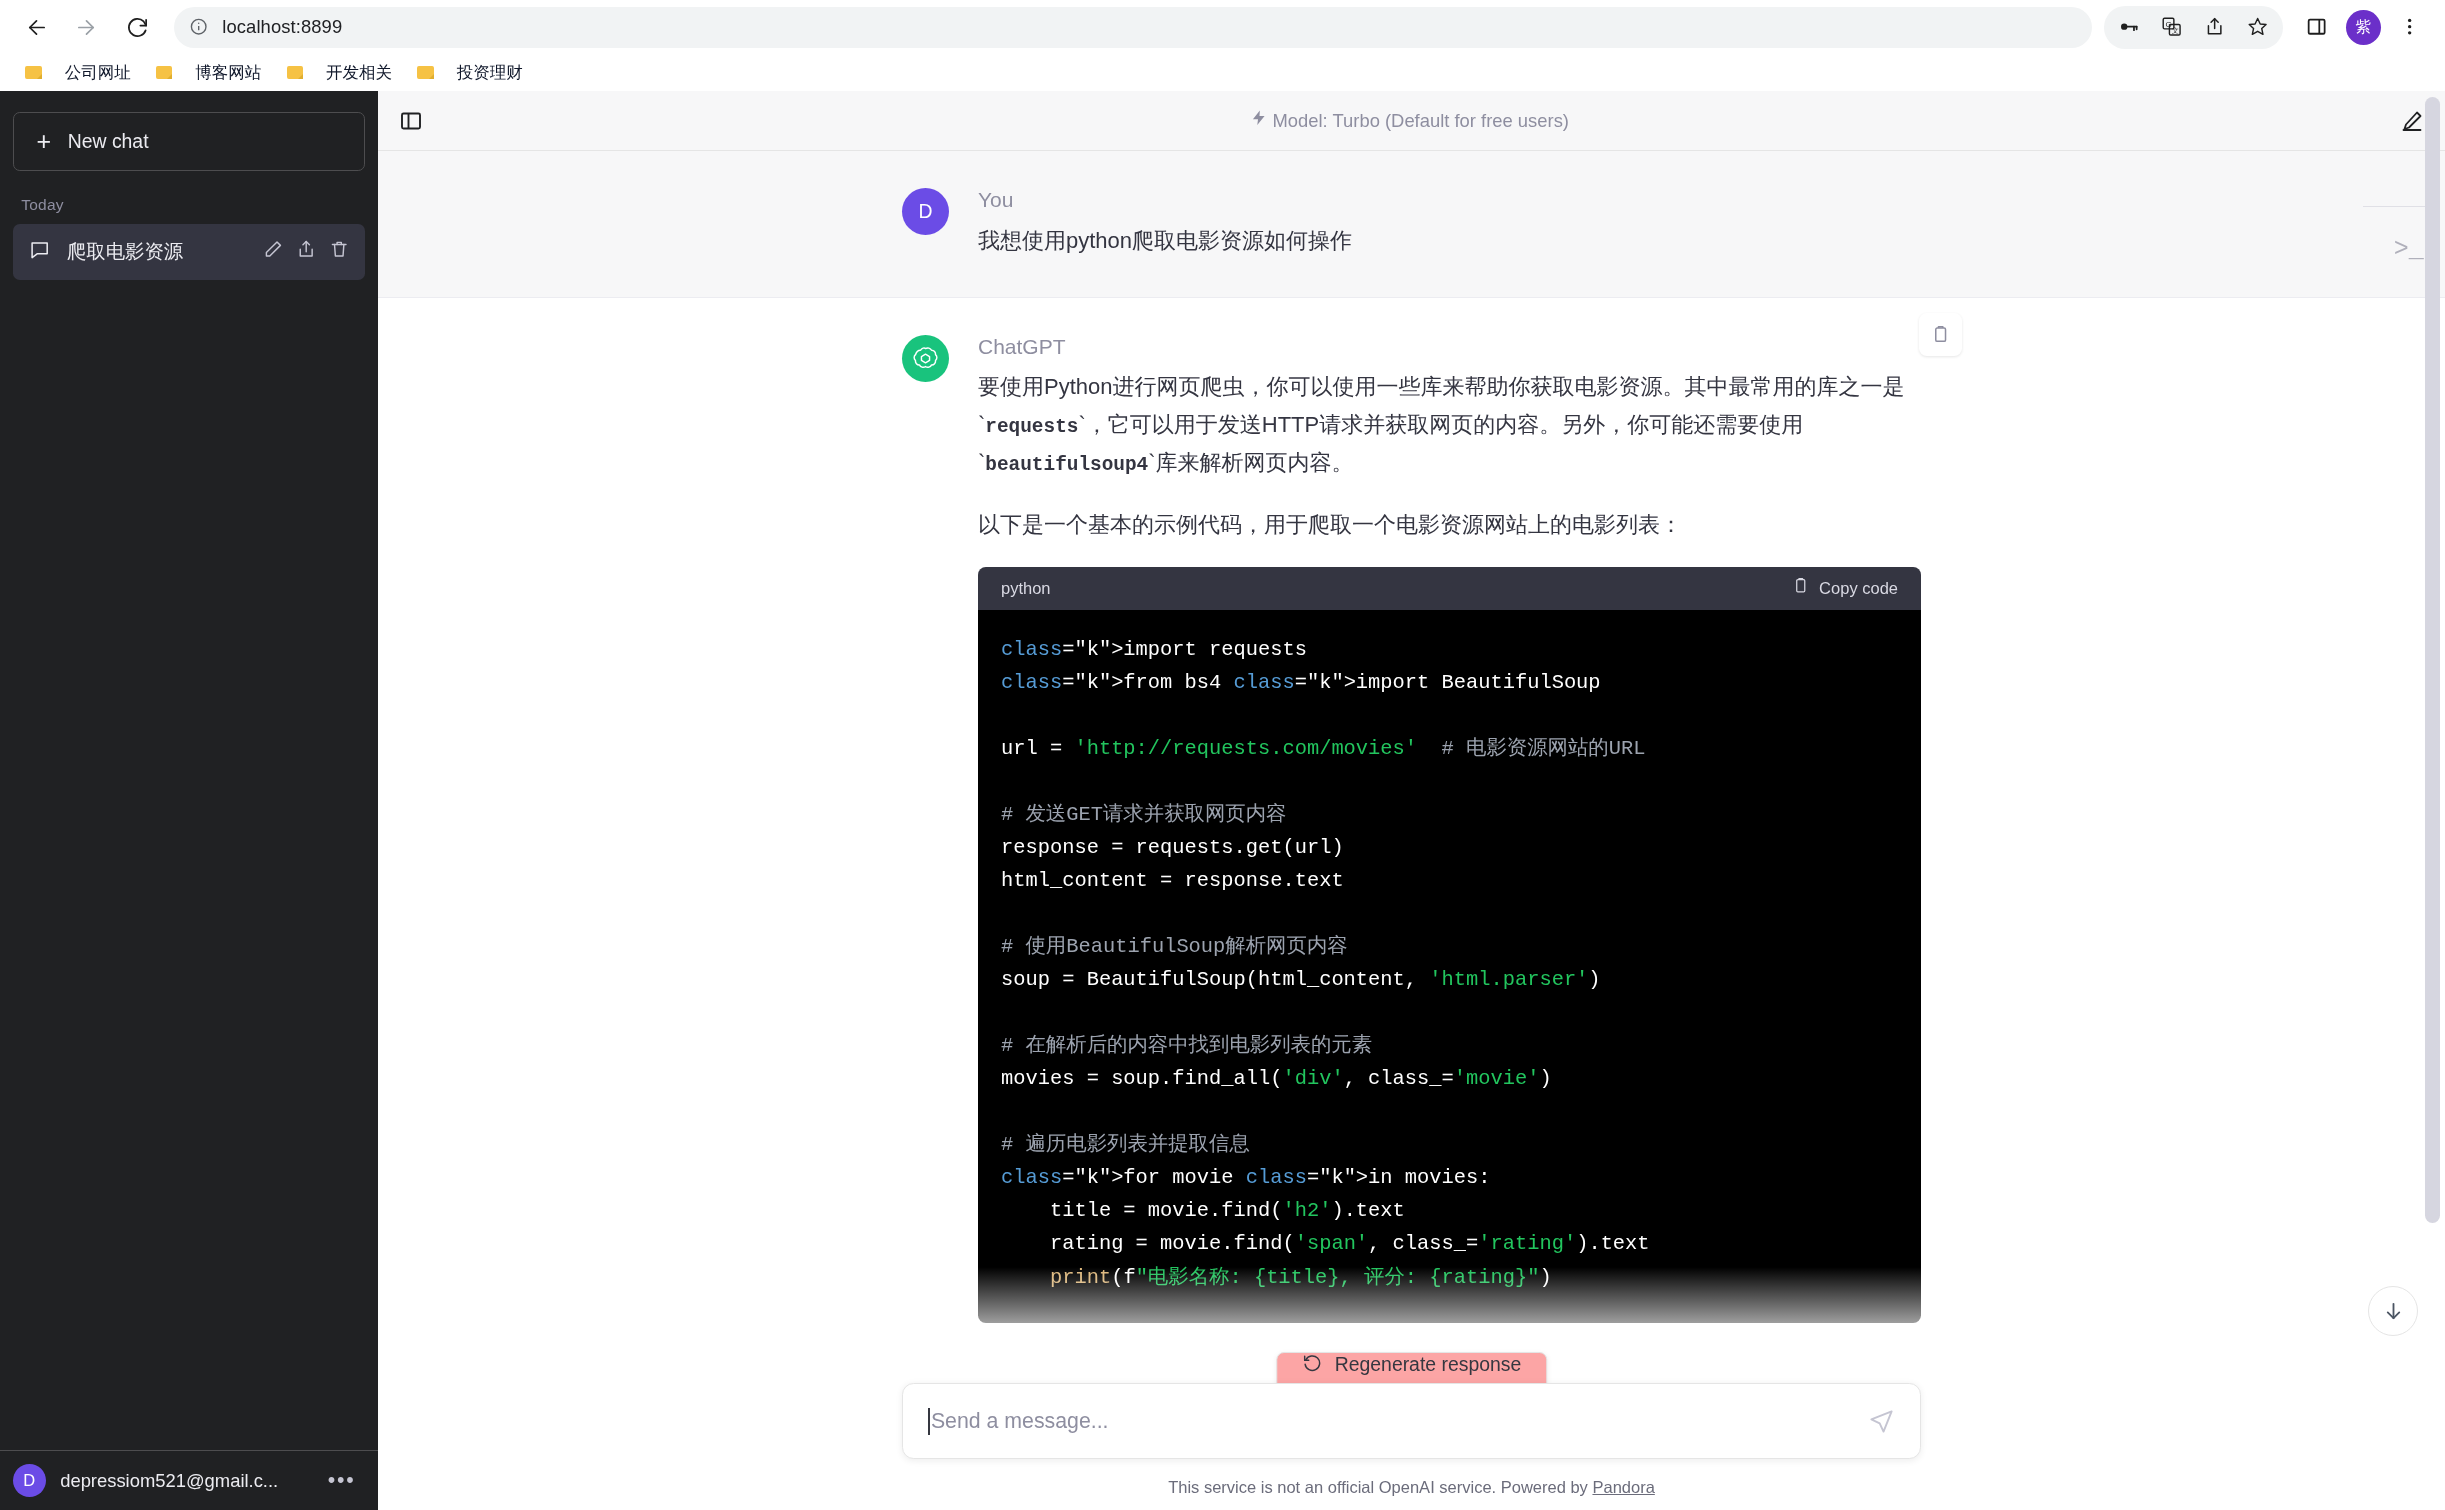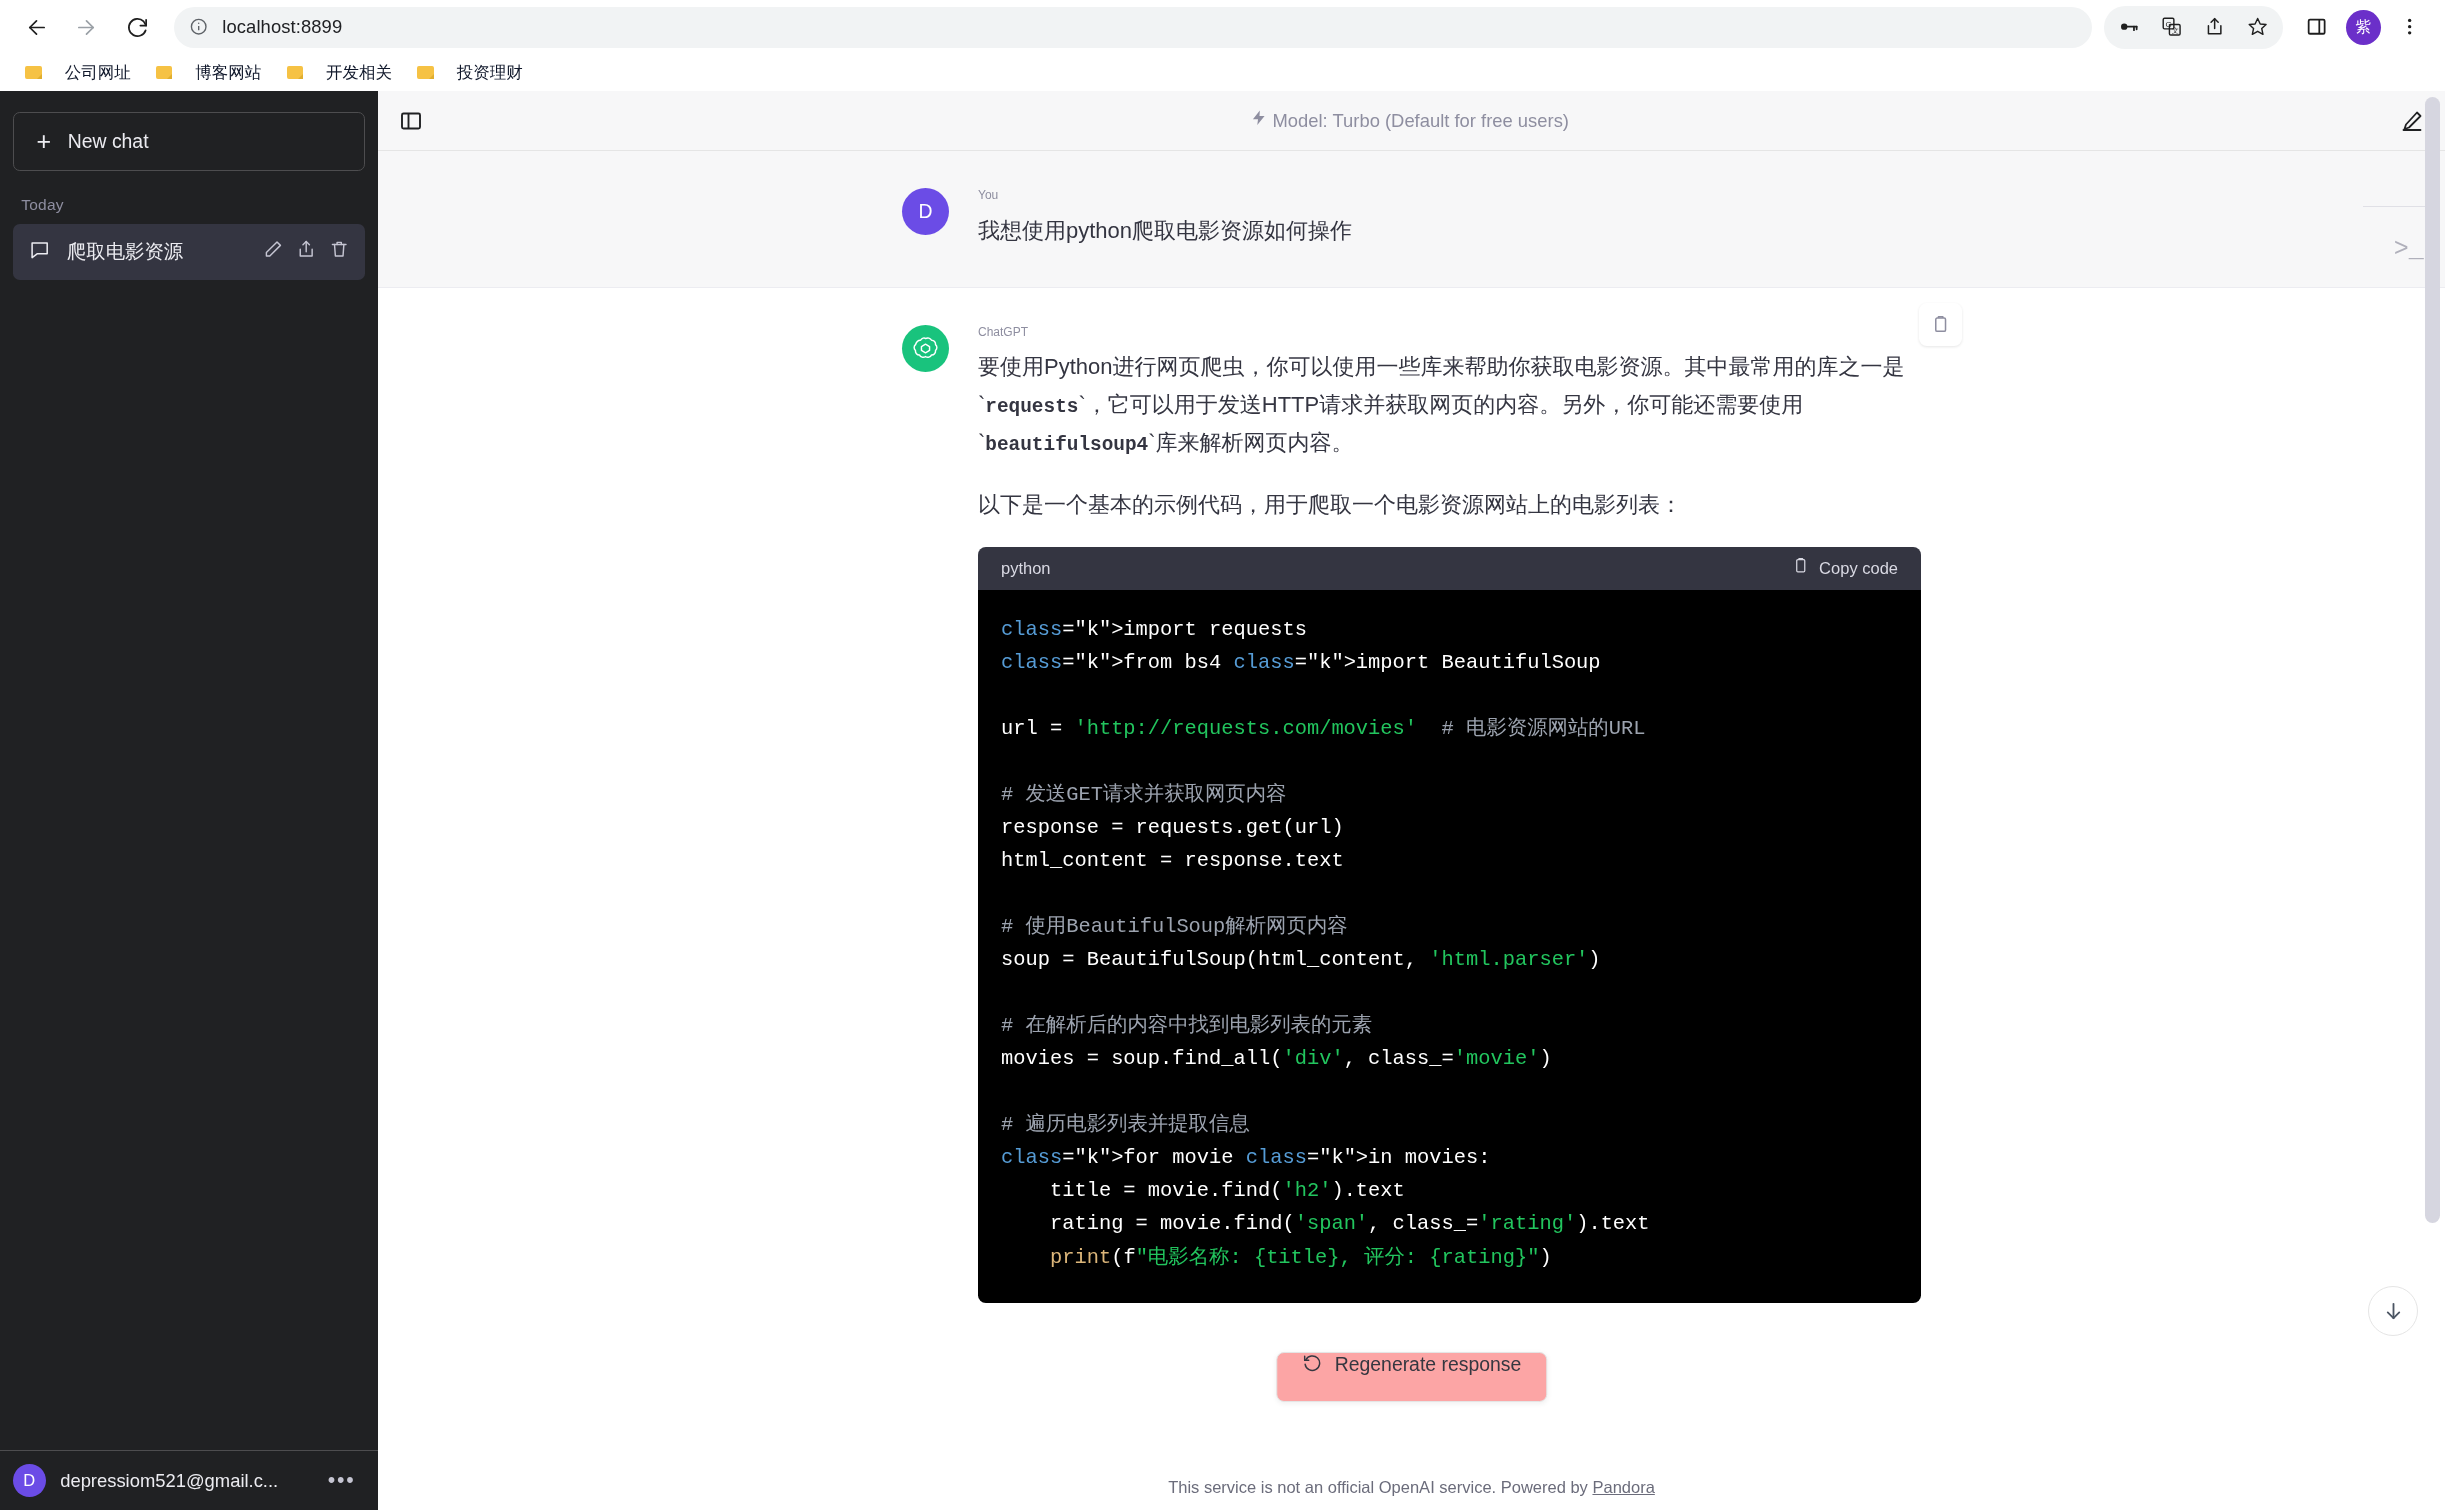--- a/index.html
+++ b/index.html
@@ -133,21 +133,21 @@
     position:relative;
   }
   .av-sq {
     width: 47px; height: 47px; border-radius: 50%; flex:0 0 47px;
     display:flex; align-items:center; justify-content:center;
     color:#fff; font-size: 19.4px;
   }
   .av-user { background:#6b4ce6; border-radius:50%; }
   .av-bot  { background:#19c37d; border-radius:50%; }
   .msg-body { flex:1; min-width:0; }
-  .role { font-size:12px; color:#8e8ea0; margin-bottom: 9.7px; }
+  .role { font-size:21px; color:#8e8ea0; margin-bottom: 9.7px; }
   .para { font-size: 22px; line-height: 1.72; color:#343541; margin-bottom: 23px; }
   .para:last-child { margin-bottom:0; }
   code.inline {
     font-family:"Liberation Mono", monospace; font-size:19.4px; font-weight:bold;
     color:#343541;
   }
   .copy-float {
     position:absolute; right:-41px; top:15.5px;
     width:43px; height:43px; background:#fff; border-radius:7.8px;
     display:flex; align-items:center; justify-content:center; color:#8e8ea0;
@@ -510,20 +510,31 @@
       </div>
 
       <div class="scroll-btn">
         <svg width="23" height="23" viewBox="0 0 24 24" fill="none" stroke="currentColor" stroke-width="1.9" stroke-linecap="round" stroke-linejoin="round">
             <line x1="12" y1="4" x2="12" y2="19"></line>
             <polyline points="6 13 12 19 18 13"></polyline>
           </svg>
       </div>
 
       <div class="composer-wrap">
+        <div class="composer">
+          <div class="ph">
+            <span class="caret"></span>
+            <span>Send a message...</span>
+          </div>
+          <span class="send-ico">
+            <svg width="27" height="27" viewBox="0 0 24 24" fill="none" stroke="currentColor" stroke-width="1.7" stroke-linejoin="round">
+                <polygon points="21 3 3 10.2 10.4 13.6 13.8 21"></polygon>
+              </svg>
+          </span>
+        </div>
         <div class="foot-note"><span>This service is not an official OpenAI service. Powered by </span><a href="#">Pandora</a></div>
       </div>
 
     </div>
 
     <div class="pagescroll">
       <div class="thumb"></div>
     </div>
   </div>
 </div>

